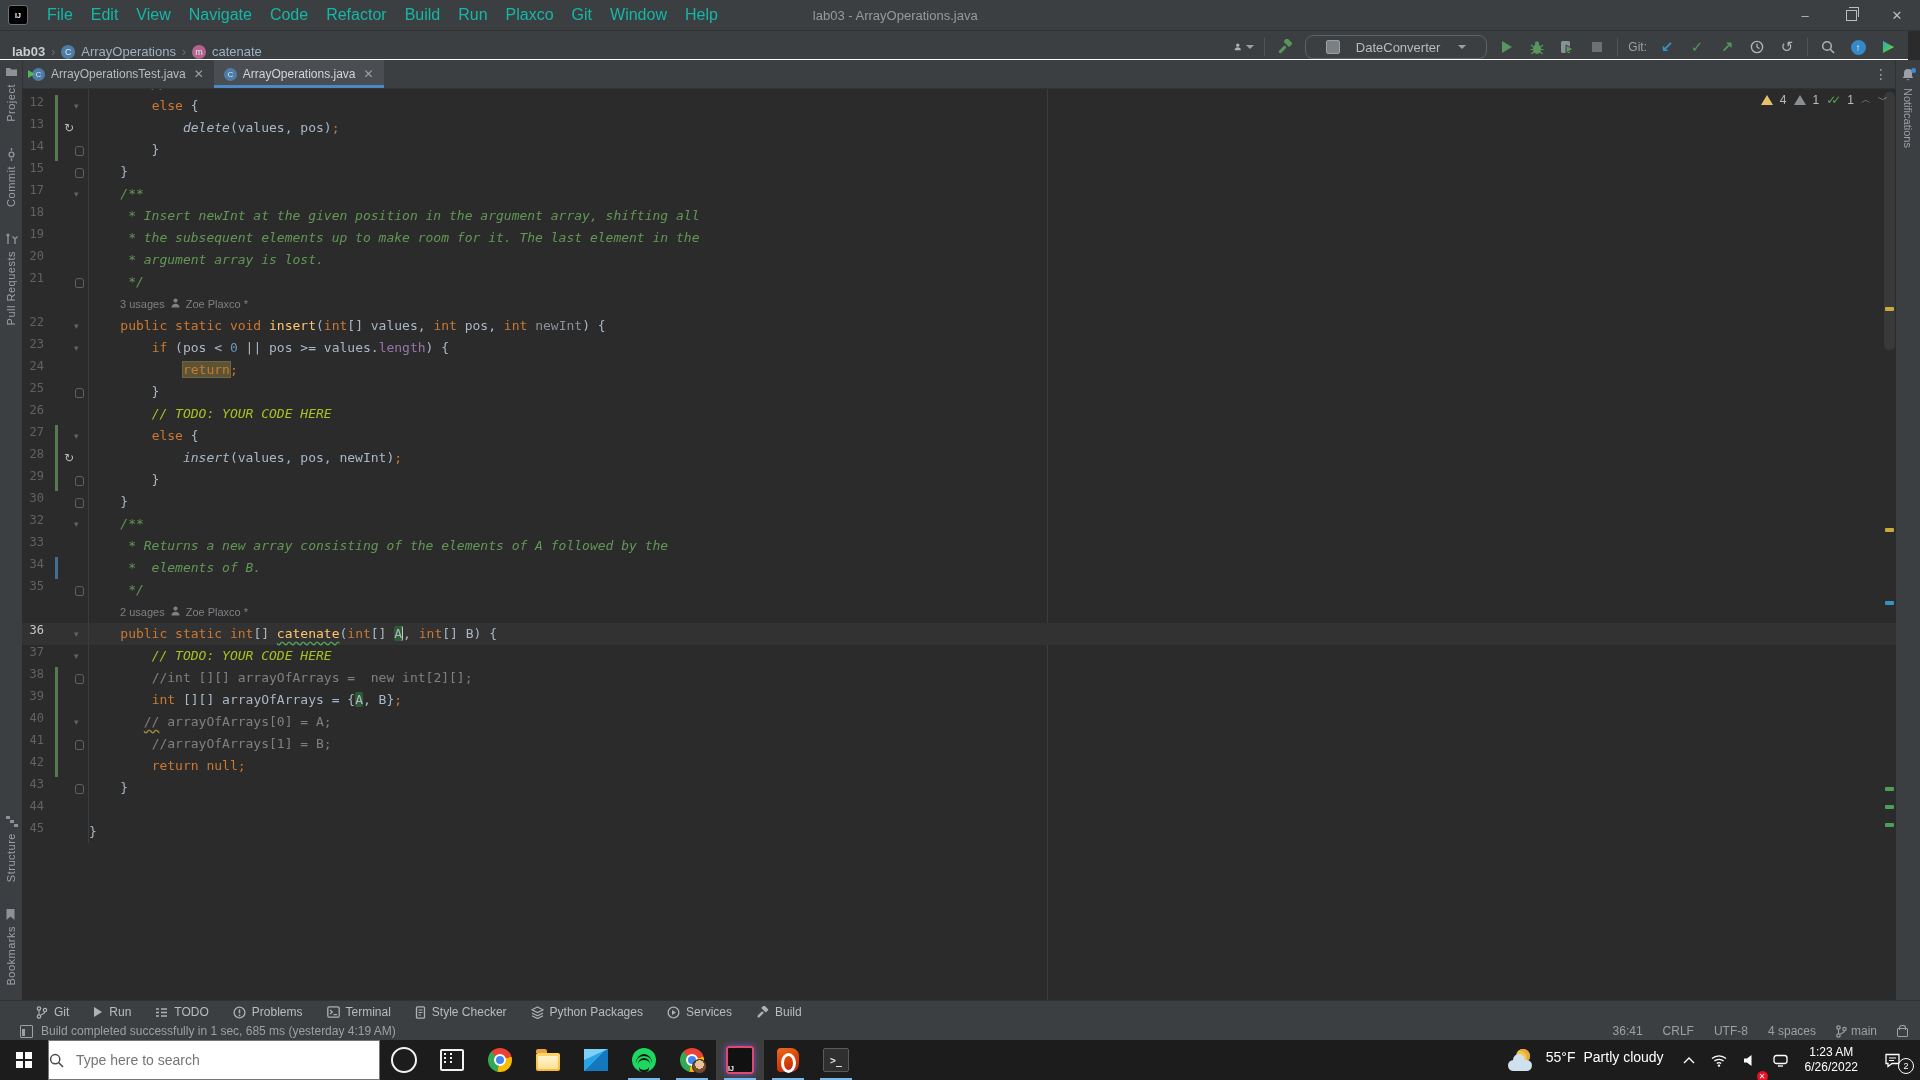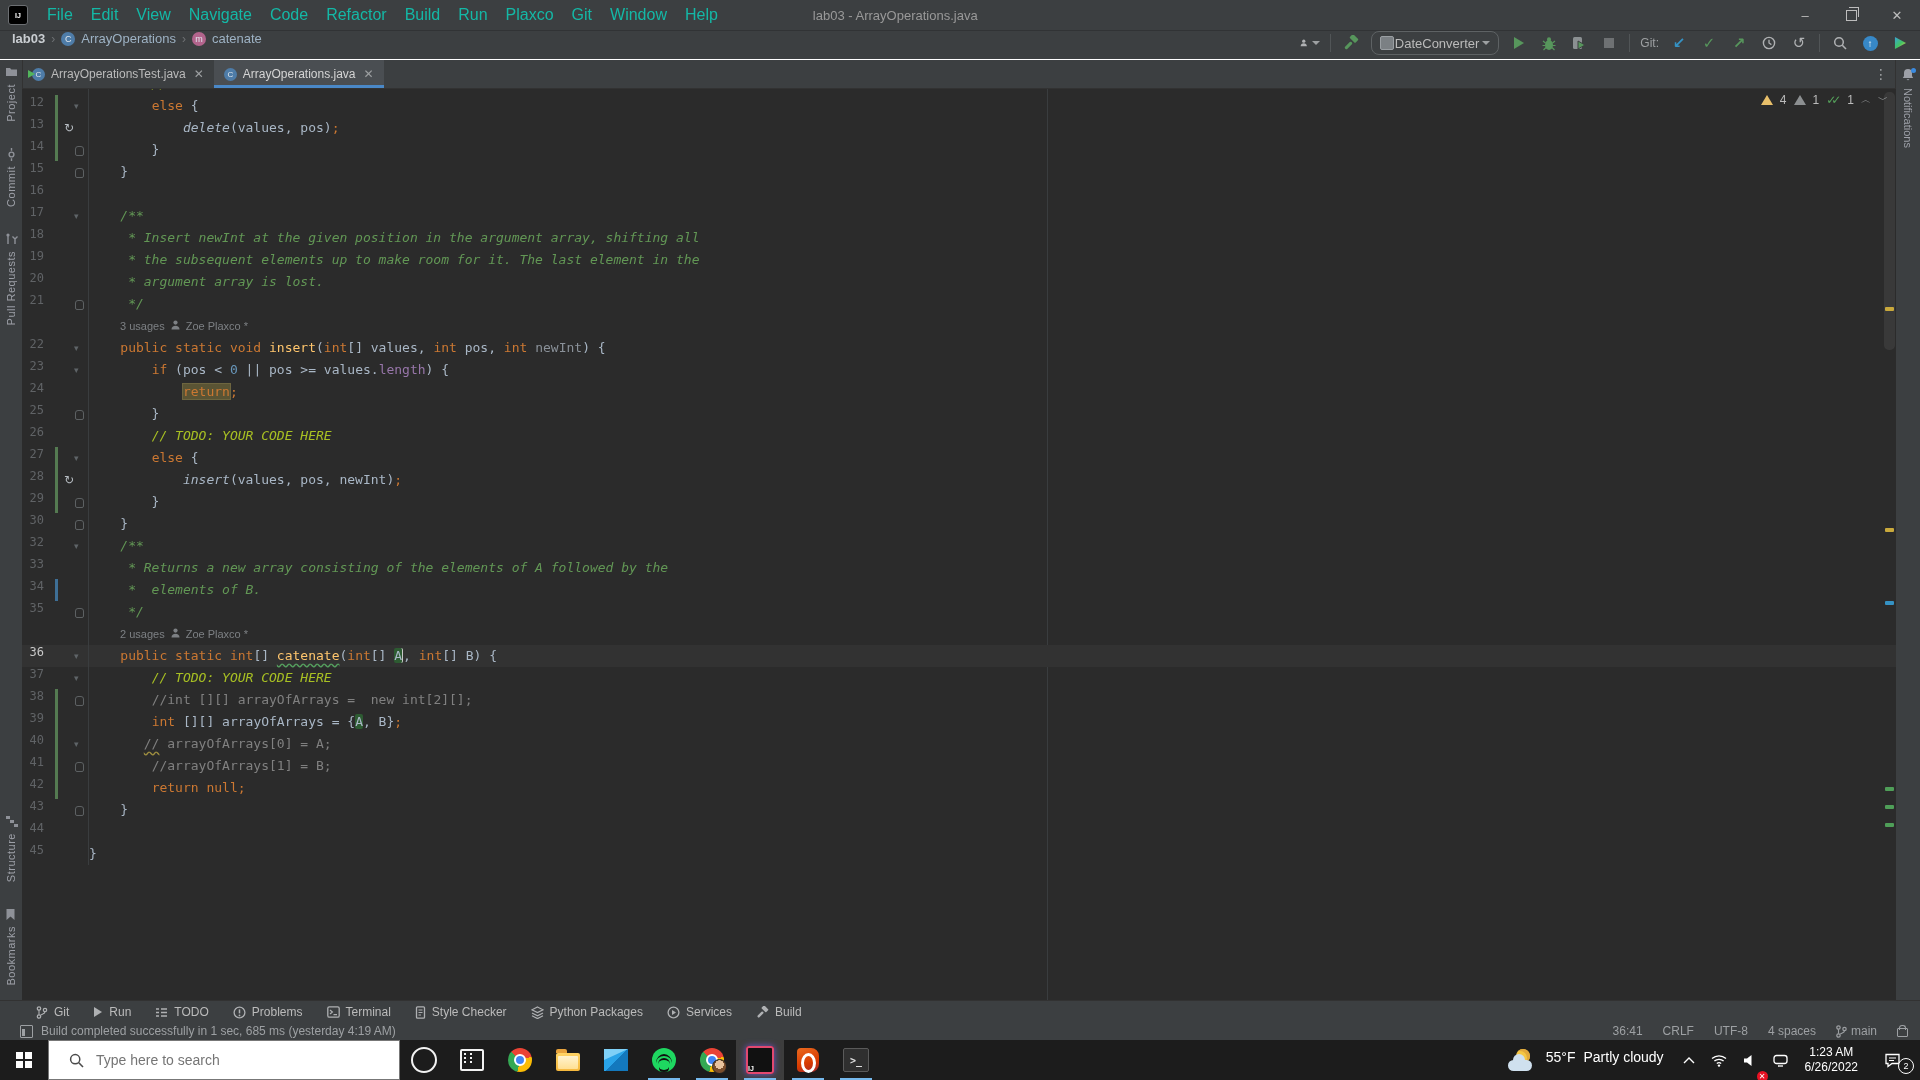--- a/index.html
+++ b/index.html
@@ -8,31 +8,31 @@
   
   #titlebar{position:absolute;left:0;top:0;right:0;height:30px;background:#3c3f41;border-bottom:1px solid #313335;display:flex;align-items:center}
   #ij-logo{width:18px;height:18px;margin:0 10px 0 8px;background:#000;border:1px solid #6c6f73;border-radius:3px;color:#fff;font-size:7px;font-weight:bold;display:flex;align-items:center;justify-content:center}
   .menu-item{color:#14b8a6;font-size:16px;padding:0 9px;height:30px;line-height:30px;cursor:default}
   #win-title{color:#999;font-size:13px;margin-left:86px}
   #win-controls{margin-left:auto;display:flex;height:30px}
   .win-btn{width:46px;height:30px;display:flex;align-items:center;justify-content:center;color:#bdbdbd;font-size:13px}
   .restore-glyph{width:9px;height:9px;border:1px solid #bdbdbd;position:relative}
   .restore-glyph:before{content:"";position:absolute;left:2px;top:-4px;width:9px;height:9px;border:1px solid #bdbdbd;border-left:none;border-bottom:none}
   
-  #navbar{position:absolute;left:0;top:31px;right:0;height:28px;background:#3c3f41;border-bottom:6px solid #ffffff;display:flex;align-items:flex-start;font-size:13px}
+  #navbar{position:absolute;left:0;top:31px;right:12px;height:28px;background:#3c3f41;border-bottom:6px solid #ffffff;display:flex;align-items:flex-end;font-size:13px}
   #crumbs{display:flex;align-items:center;padding-left:12px;gap:6px}
   .crumb-sep{color:#6e7174;font-size:12px}
   .mini-circle{width:14px;height:14px;border-radius:50%;color:#dfe6ec;font-size:9px;display:flex;align-items:center;justify-content:center;flex:none}
   .cls-icon{background:#4e7ca8}
   .mth-icon{background:#b2648c}
   .test-overlay{position:absolute;left:-4px;top:2px;width:0;height:0;border-left:7px solid #52b55c;border-top:4px solid transparent;border-bottom:4px solid transparent}
   #nav-right{margin-left:auto;display:flex;align-items:center;gap:10px;padding-right:10px}
   .tb-sep{width:1px;height:18px;background:#515557}
   .tb-icon{width:20px;height:20px;display:flex;align-items:center;justify-content:center;border-radius:3px}
-  #run-combo{display:flex;align-items:center;gap:1px;border:1px solid #5e6264;border-radius:8px;height:22px;padding:0 8px;color:#bbb}
+  #run-combo{display:flex;align-items:center;gap:16px;border:1px solid #5e6264;border-radius:8px;height:22px;padding:0 20px;color:#bbb}
   .combo-app-icon{width:12px;height:12px;background:#7b8084;border:1px solid #9a9fa3;border-radius:2px}
   .green{color:#57965c}.blue{color:#3592c4}.gray-ic{color:#afb1b3}
   .tri-right{width:0;height:0;border-left:10px solid #57965c;border-top:6px solid transparent;border-bottom:6px solid transparent}
   .stop-sq{width:10px;height:10px;background:#6e7173}
   .grad-play{width:12px;height:12px;background:linear-gradient(135deg,#3a9fe0 0%,#41c465 55%,#f7d046 100%);clip-path:polygon(8% 0,100% 50%,8% 100%)}
   .upd-circle{width:15px;height:15px;border-radius:50%;background:#3788c7;color:#fff;font-size:10px;display:flex;align-items:center;justify-content:center}
   .caret-down{width:0;height:0;border-top:4px solid #9da0a2;border-left:4px solid transparent;border-right:4px solid transparent;margin-left:2px}
   
   #tabbar{position:absolute;left:22px;top:60px;right:24px;height:28px;background:#3c3f41;border-bottom:1px solid #323232;display:flex;align-items:stretch}
   .tab{display:flex;align-items:center;gap:6px;padding:0 10px;color:#bbb;font-size:12px;position:relative}
@@ -93,21 +93,21 @@
   .branch-wrap{display:flex;align-items:center;gap:4px}
   .mini-lock{width:9px;height:7px;border:1px solid #9da0a3;border-radius:1px;position:relative;margin-top:3px}
   .mini-lock:before{content:"";position:absolute;left:1px;top:-4px;width:5px;height:4px;border:1px solid #9da0a3;border-bottom:none;border-radius:3px 3px 0 0}
   .tw-toggle{width:11px;height:11px;border:1px solid #9da0a3;border-radius:1px;position:relative}
   .tw-toggle:before{content:"";position:absolute;left:1px;bottom:1px;width:3px;height:7px;background:#9da0a3}
   
   #taskbar{position:absolute;left:0;right:0;top:1040px;height:40px;background:#1c1c1c;display:flex;align-items:stretch}
   #start-btn{width:48px;display:flex;align-items:center;justify-content:center}
   .win-logo{width:16px;height:16px;display:grid;grid-template-columns:7px 7px;grid-template-rows:7px 7px;gap:2px}
   .win-logo div{background:#fdfdfd}
-  #search-box{width:330px;background:#fff;display:flex;align-items:center;gap:10px;padding-left:20px;border:1px solid #777}
+  #search-box{width:330px;background:#fff;display:flex;align-items:center;gap:10px;padding-left:0;border:1px solid #777}
   #search-box input{border:none;outline:none;font-size:14px;color:#444;width:240px;font-family:"Liberation Sans",sans-serif;background:transparent}
   .tb-cell{width:48px;display:flex;align-items:center;justify-content:center;position:relative}
   .tb-cell.open:after{content:"";position:absolute;bottom:0;left:8px;right:8px;height:2px;background:#76b9ed}
   .tb-cell.active{background:#3d3d3d}
   #tray{margin-left:auto;display:flex;align-items:center;gap:2px;padding-right:4px}
   .tray-cell{display:flex;align-items:center;justify-content:center;padding:0 7px;height:40px;color:#fff}
   #weather{display:flex;gap:8px;color:#fff;font-size:14px;padding:0 10px}
   #clock-block{display:flex;flex-direction:column;align-items:center;justify-content:center;color:#fff;font-size:12px;line-height:15px;padding:0 8px}
   
   .chrome-ic{width:24px;height:24px;border-radius:50%;background:conic-gradient(from -45deg,#ea4335 0 33%,#fbbc05 33% 66%,#34a853 66% 100%);position:relative}
@@ -345,26 +345,20 @@
         </div>
         <div class="row">
           <div class="gut">
             <span class="num">15</span>
             <span class="fe-box"></span>
           </div>
           <pre class="code"><span class="tok t">    }</span></pre>
         </div>
         <div class="row">
           <div class="gut">
-            <span class="num">16</span>
-          </div>
-          <pre class="code"></pre>
-        </div>
-        <div class="row">
-          <div class="gut">
             <span class="num">17</span>
             <span class="fold">▾</span>
           </div>
           <pre class="code"><span class="tok d">    /**</span></pre>
         </div>
         <div class="row">
           <div class="gut">
             <span class="num">18</span>
           </div>
           <pre class="code"><span class="tok d">     * Insert newInt at the given position in the argument array, shifting all</span></pre>

